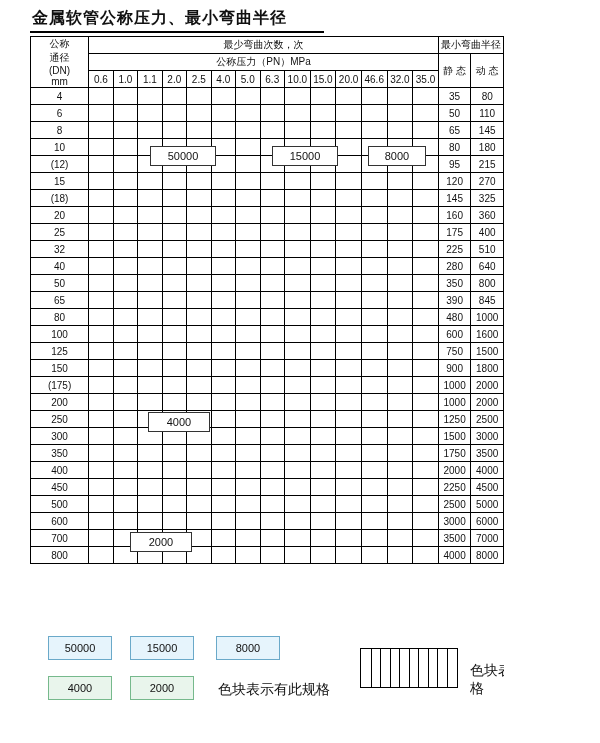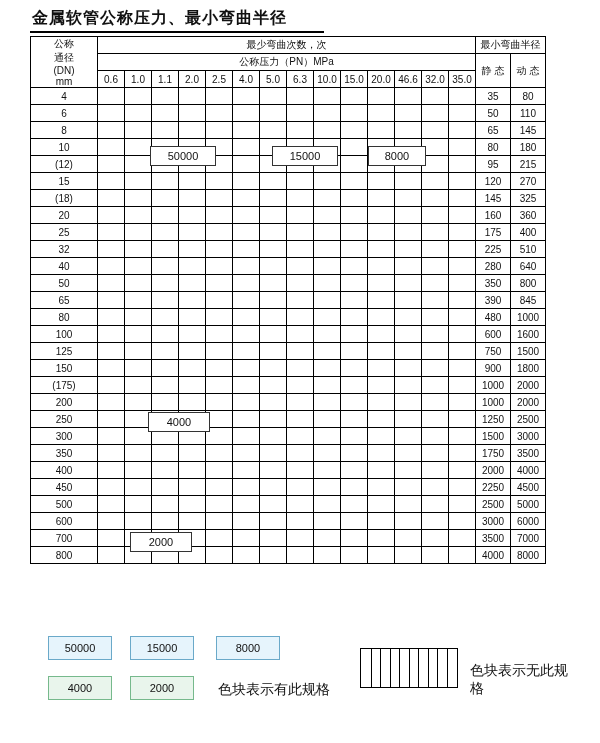--- a/index.html
+++ b/index.html
@@ -1,17 +1,17 @@
 <!DOCTYPE html>
 <html><head>
 <meta charset="utf-8">
 <style>
   html,body{margin:0;padding:0;background:#ffffff;}
   body{width:600px;height:743px;font-family:"Liberation Sans",sans-serif;color:#111;}
-  #page{position:relative;width:600px;height:743px;overflow:hidden;}
+  #page{position:relative;width:504px;height:743px;overflow:hidden;}
 
   .title{
     position:absolute;left:32px;top:8px;
     font-size:16px;font-weight:bold;letter-spacing:1px;
     font-family:"Liberation Serif",serif;
   }
   .title-underline{
     position:absolute;left:30px;top:31px;width:294px;height:2px;background:#000;
   }
 

